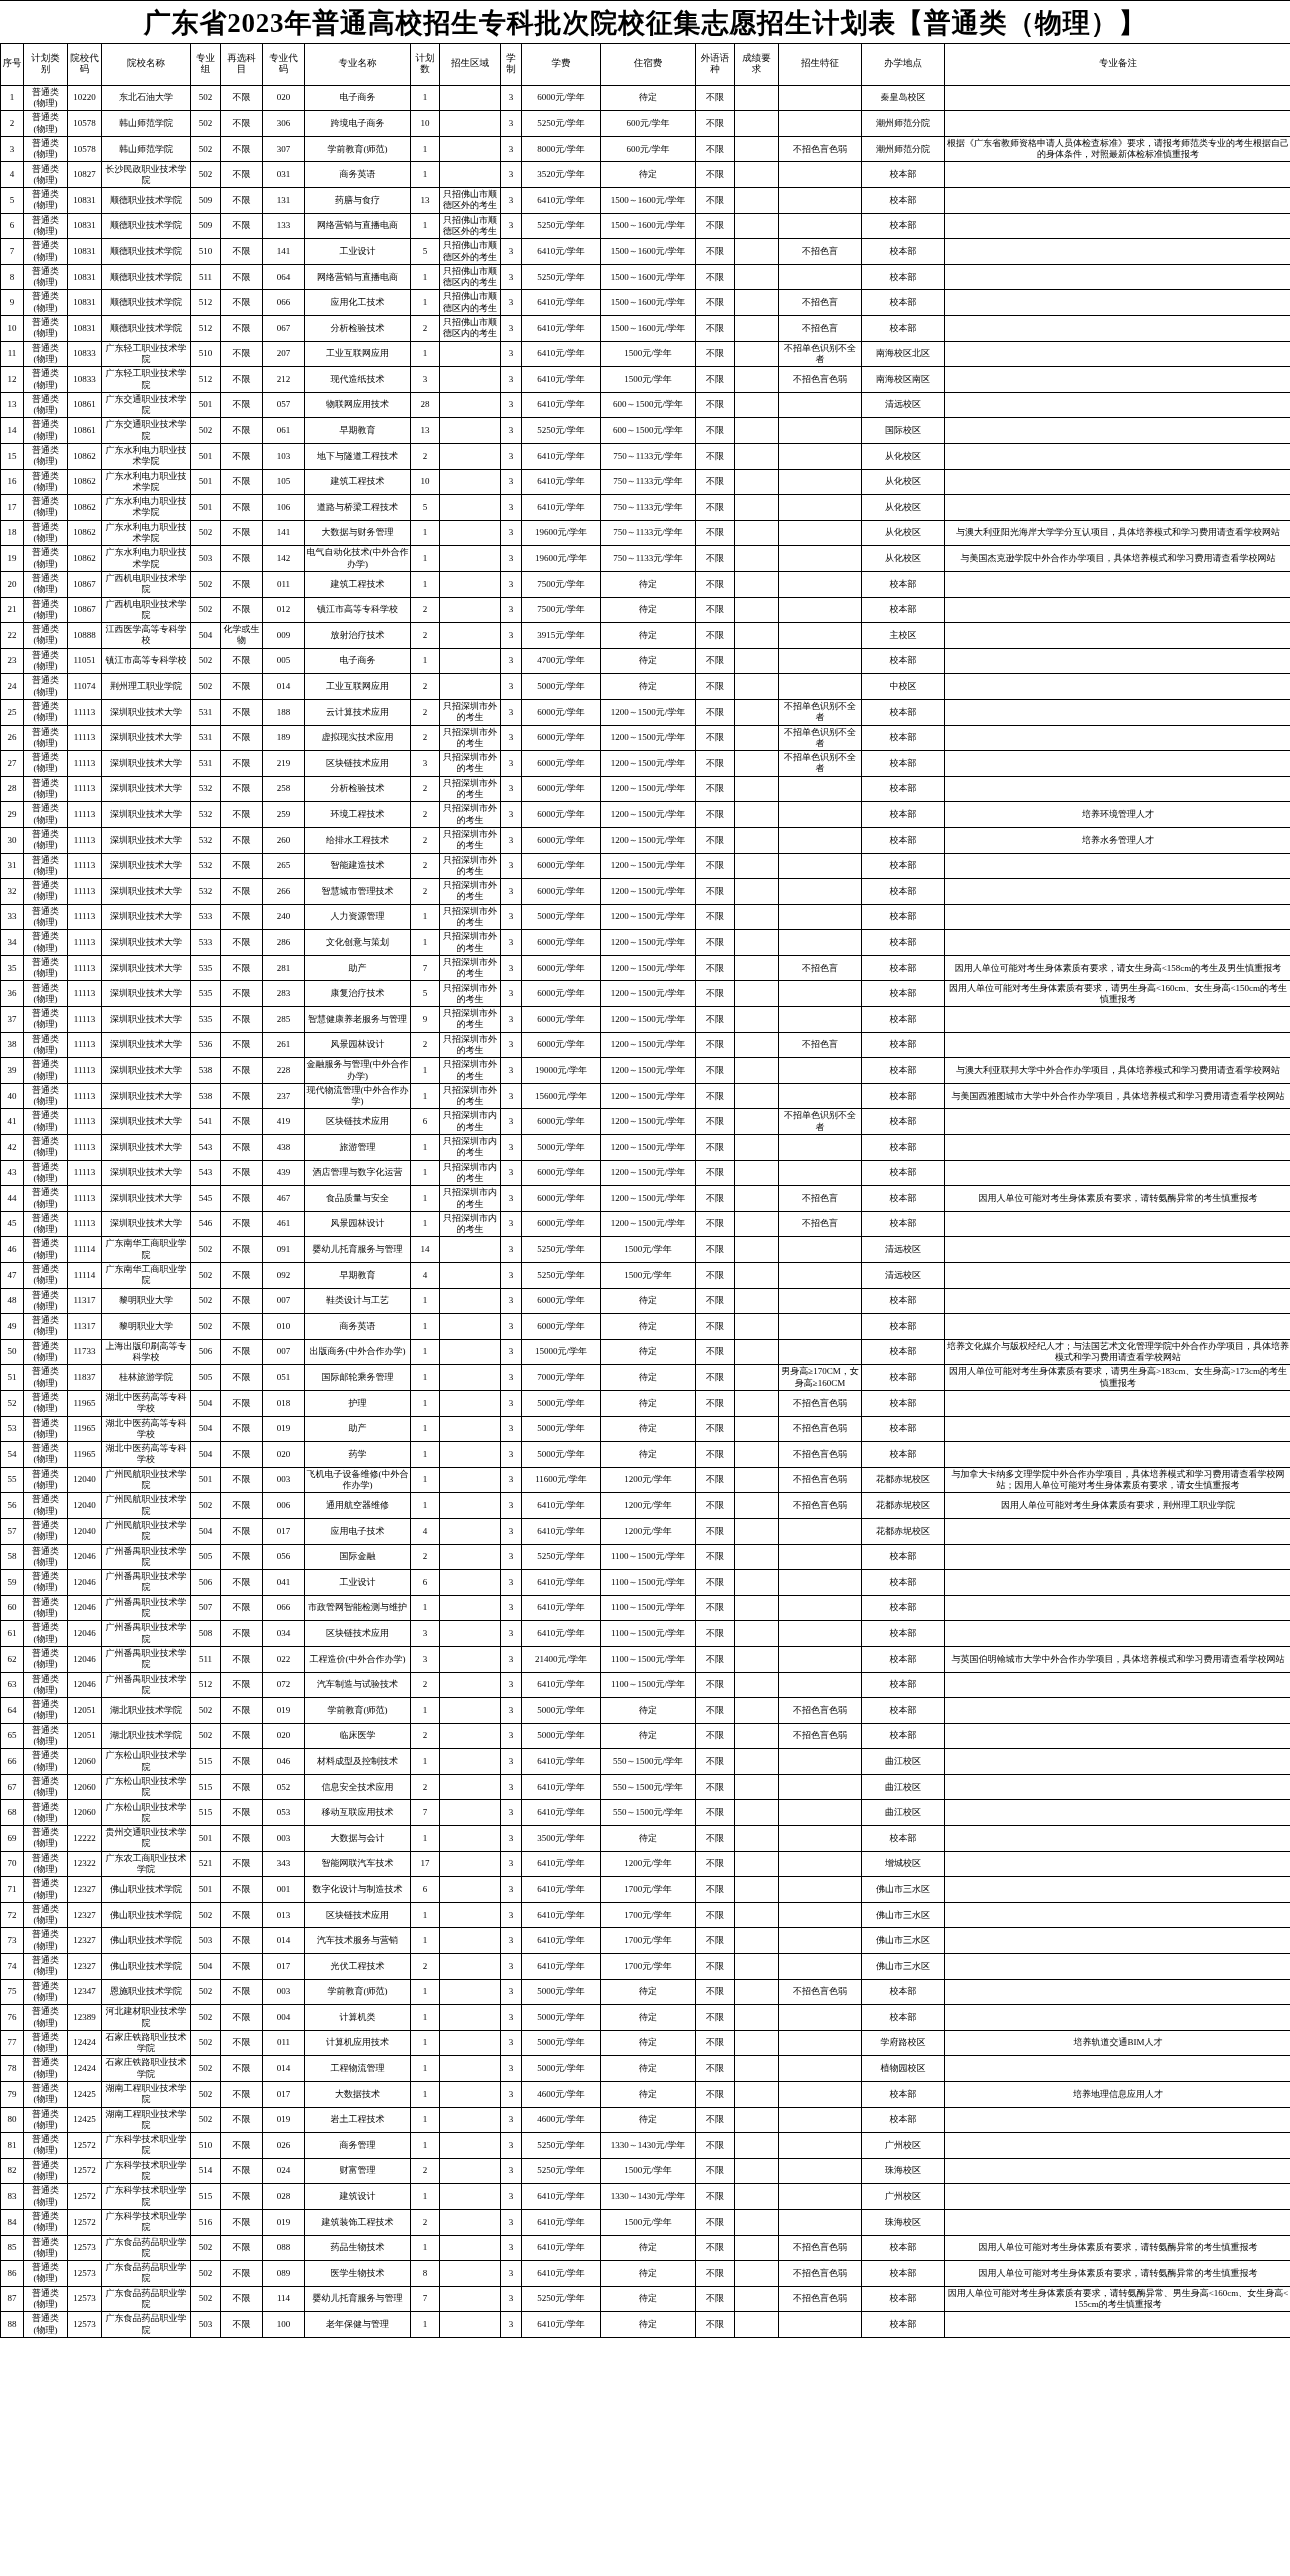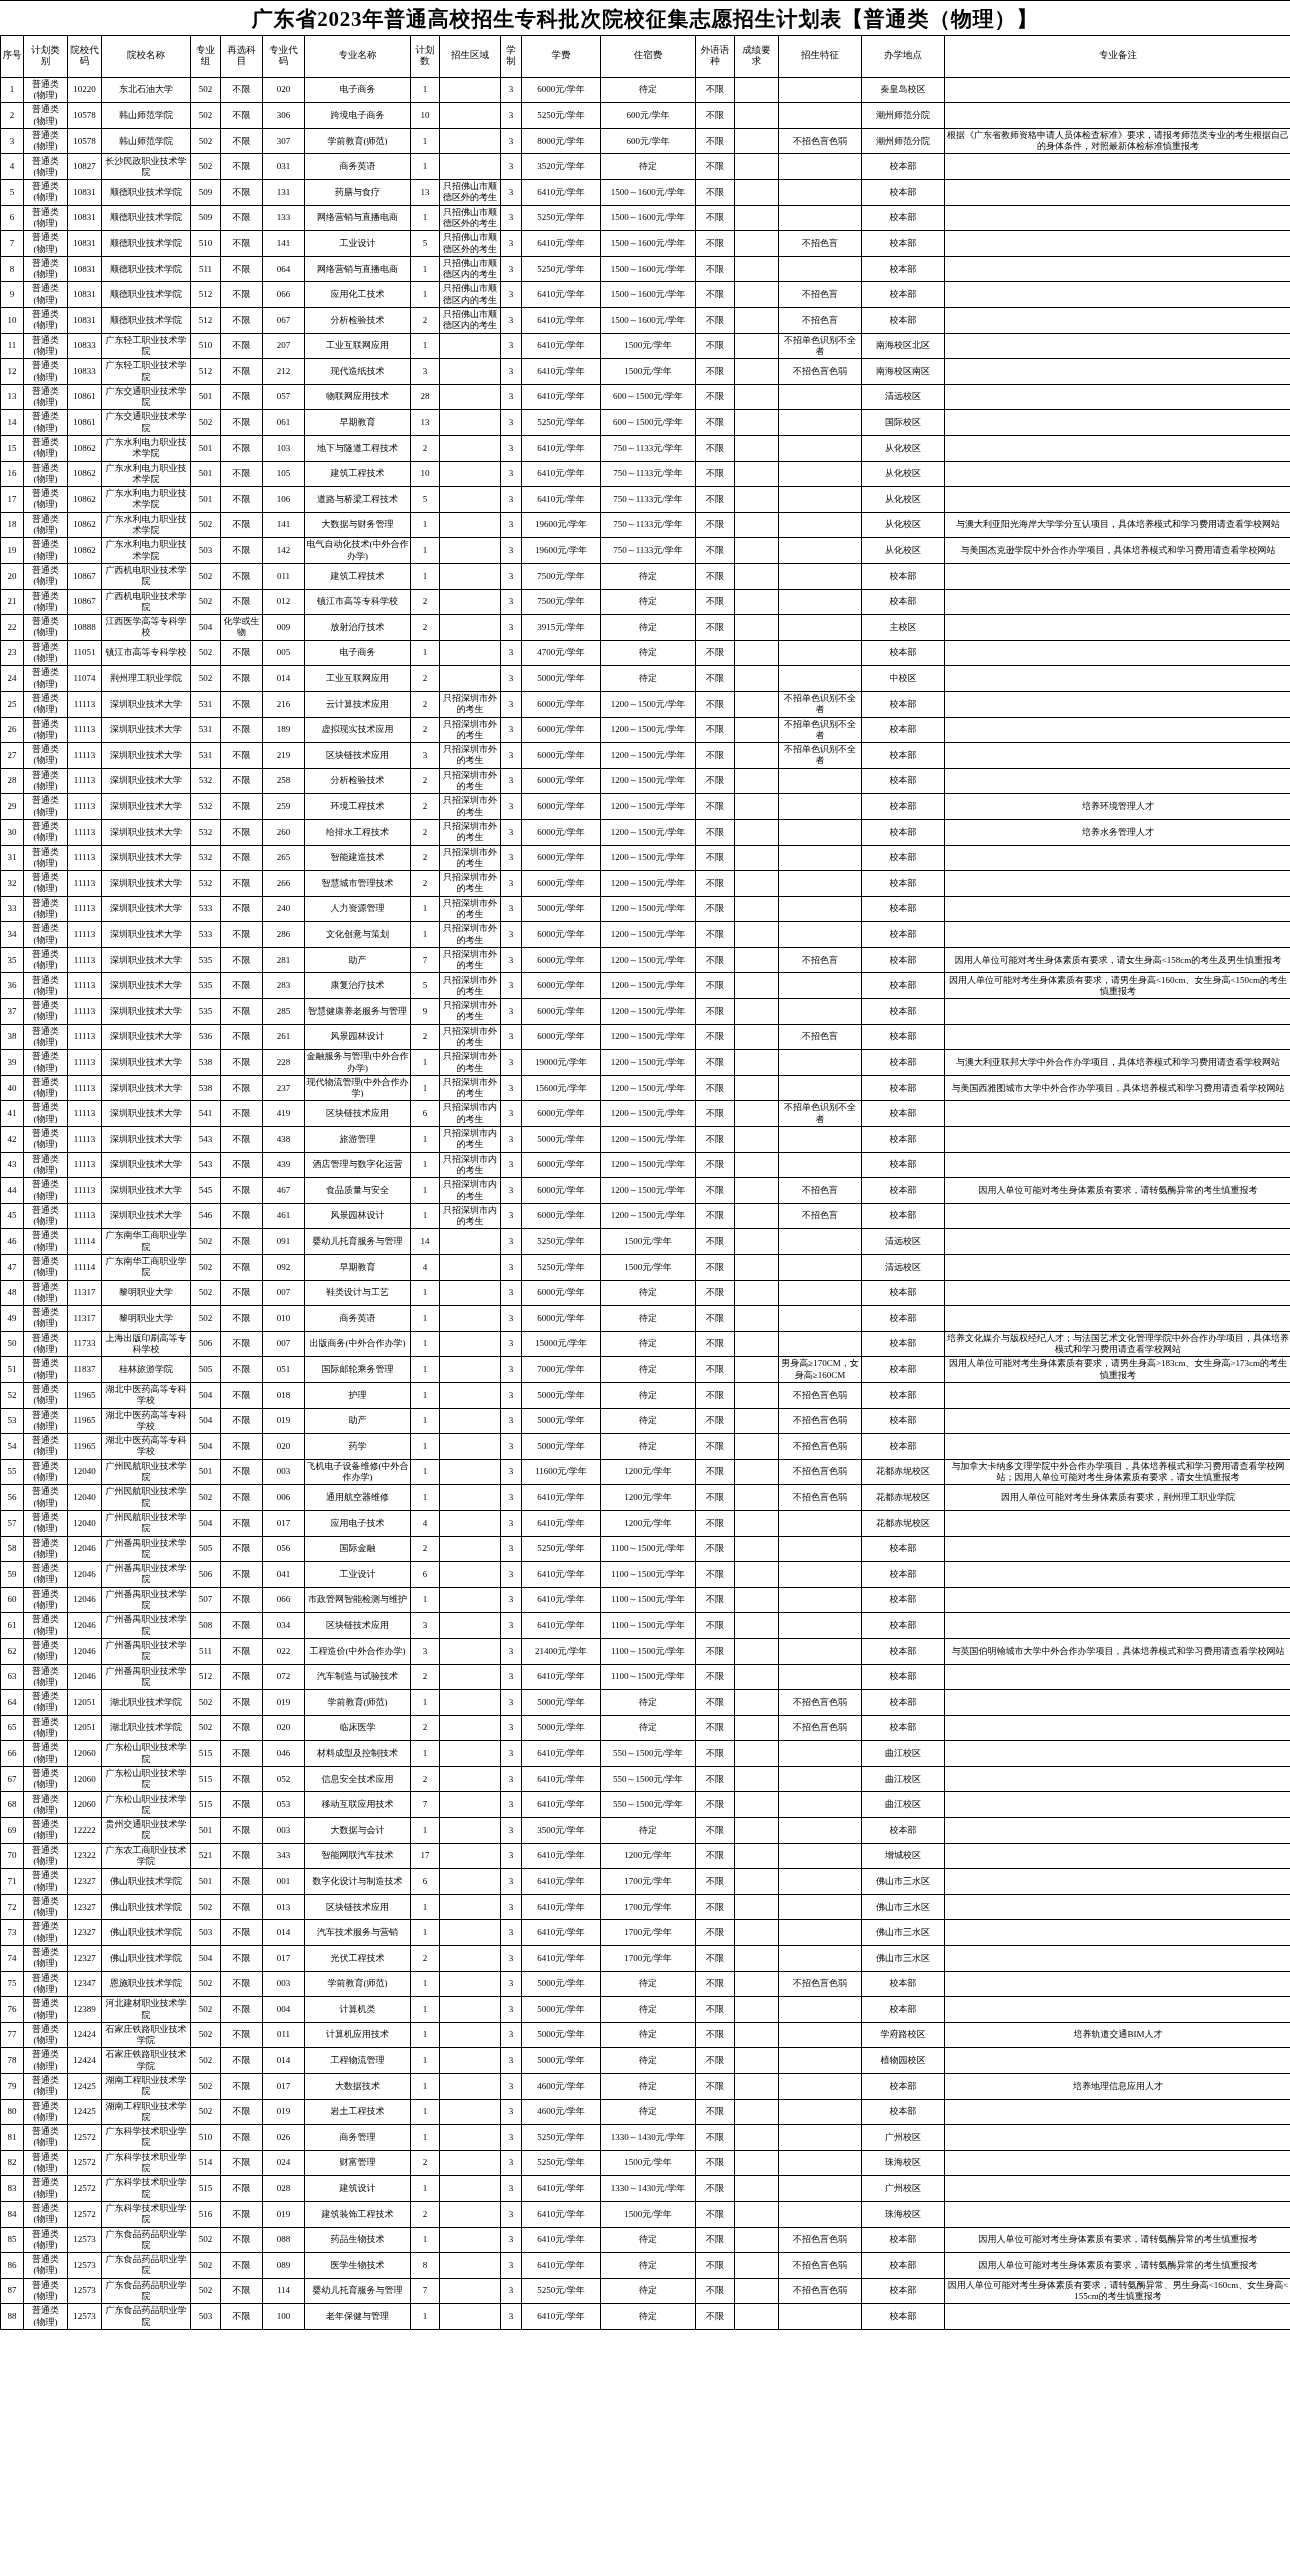--- a/index.html
+++ b/index.html
@@ -2,21 +2,21 @@
 <html style="font-size:12px"><head>
 <meta charset="utf-8">
 <style>
   html, body { margin: 0; padding: 0; background: #fff; }
   body { width: 1290px; font-family: "Liberation Serif", serif; color: #000; }
   .page { width: 1290px; border-top: 1.5px solid #000; }
   .title {
     margin: 0; padding: 3.8px 0 2.3px;
     text-align: center;
     font-family: "Liberation Serif", serif;
-    font-weight: bold; font-size: 21px; letter-spacing: 0.8px;
+    font-weight: bold; font-size: 27px; letter-spacing: 0.8px;
     white-space: nowrap;
   }
   table.plan-table {
     border-collapse: collapse; table-layout: fixed;
     width: 1290px; border: 1.5px solid #000;
   }
   .plan-table th, .plan-table td {
     border-left: 0.8px solid #000; border-right: 0.8px solid #000;
     border-top: 1.5px solid #000; border-bottom: 1.5px solid #000;
     text-align: center; vertical-align: middle;
@@ -592,21 +592,21 @@
           <td class="col-major-remark"></td>
         </tr>
         <tr>
           <td class="col-seq">25</td>
           <td class="col-category">普通类
 (物理)</td>
           <td class="col-college-code">11113</td>
           <td class="col-college-name">深圳职业技术大学</td>
           <td class="col-major-group">531</td>
           <td class="col-reselect-subject">不限</td>
-          <td class="col-major-code">216</td>
+          <td class="col-major-code">188</td>
           <td class="col-major-name">云计算技术应用</td>
           <td class="col-plan-count">2</td>
           <td class="col-admission-region">只招深圳市外的考生</td>
           <td class="col-study-years">3</td>
           <td class="col-tuition">6000元/学年</td>
           <td class="col-accommodation-fee">1200～1500元/学年</td>
           <td class="col-foreign-language">不限</td>
           <td class="col-score-requirement"></td>
           <td class="col-admission-feature">不招单色识别不全者</td>
           <td class="col-campus">校本部</td>

